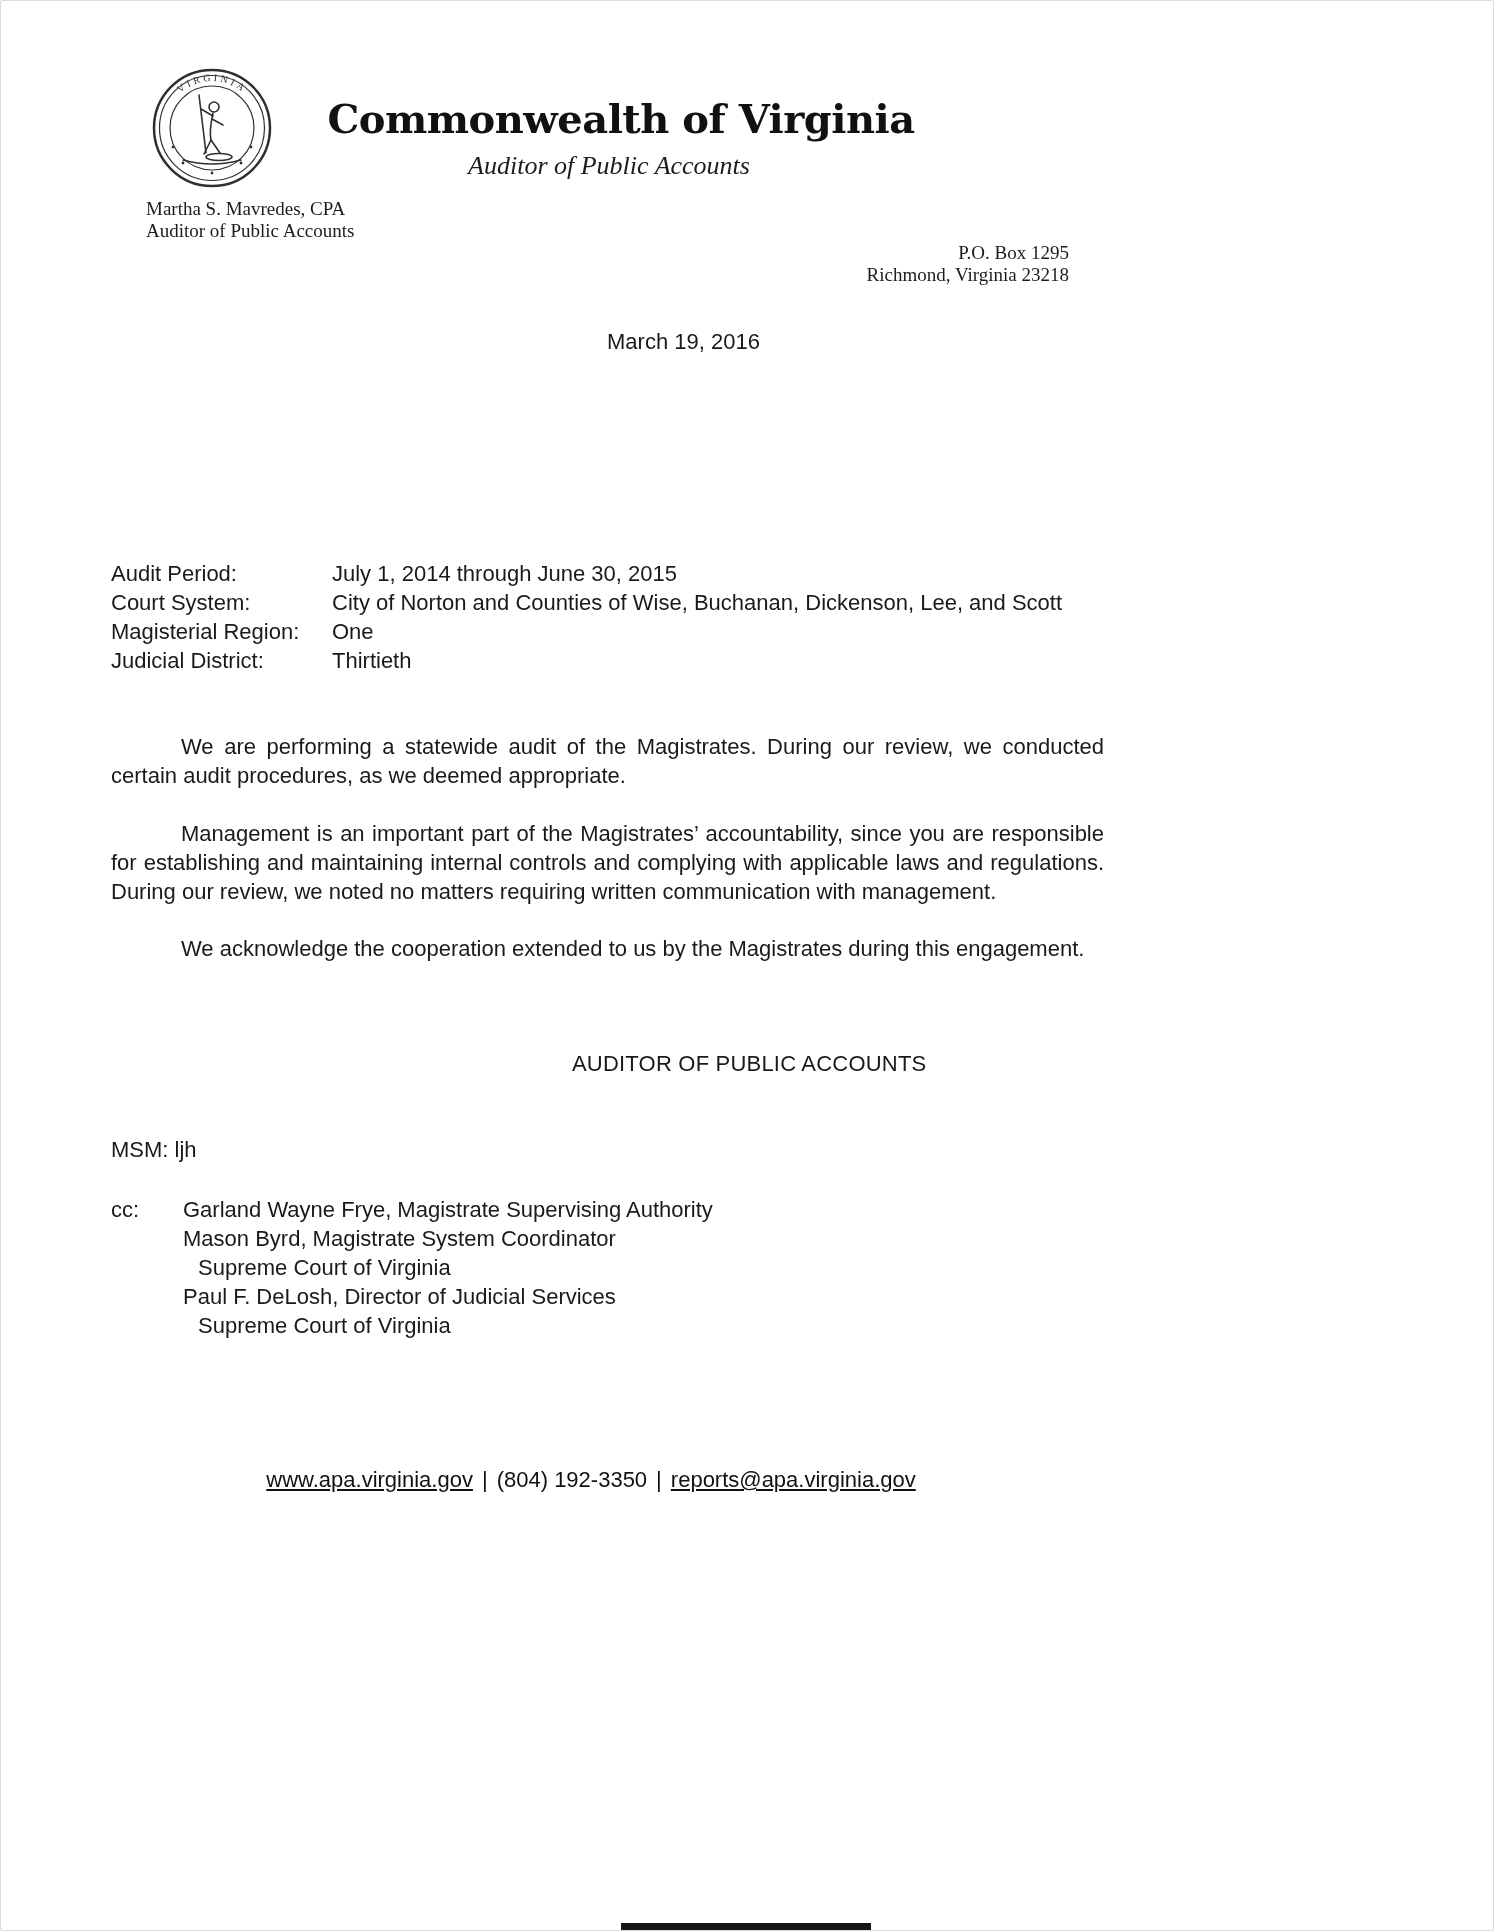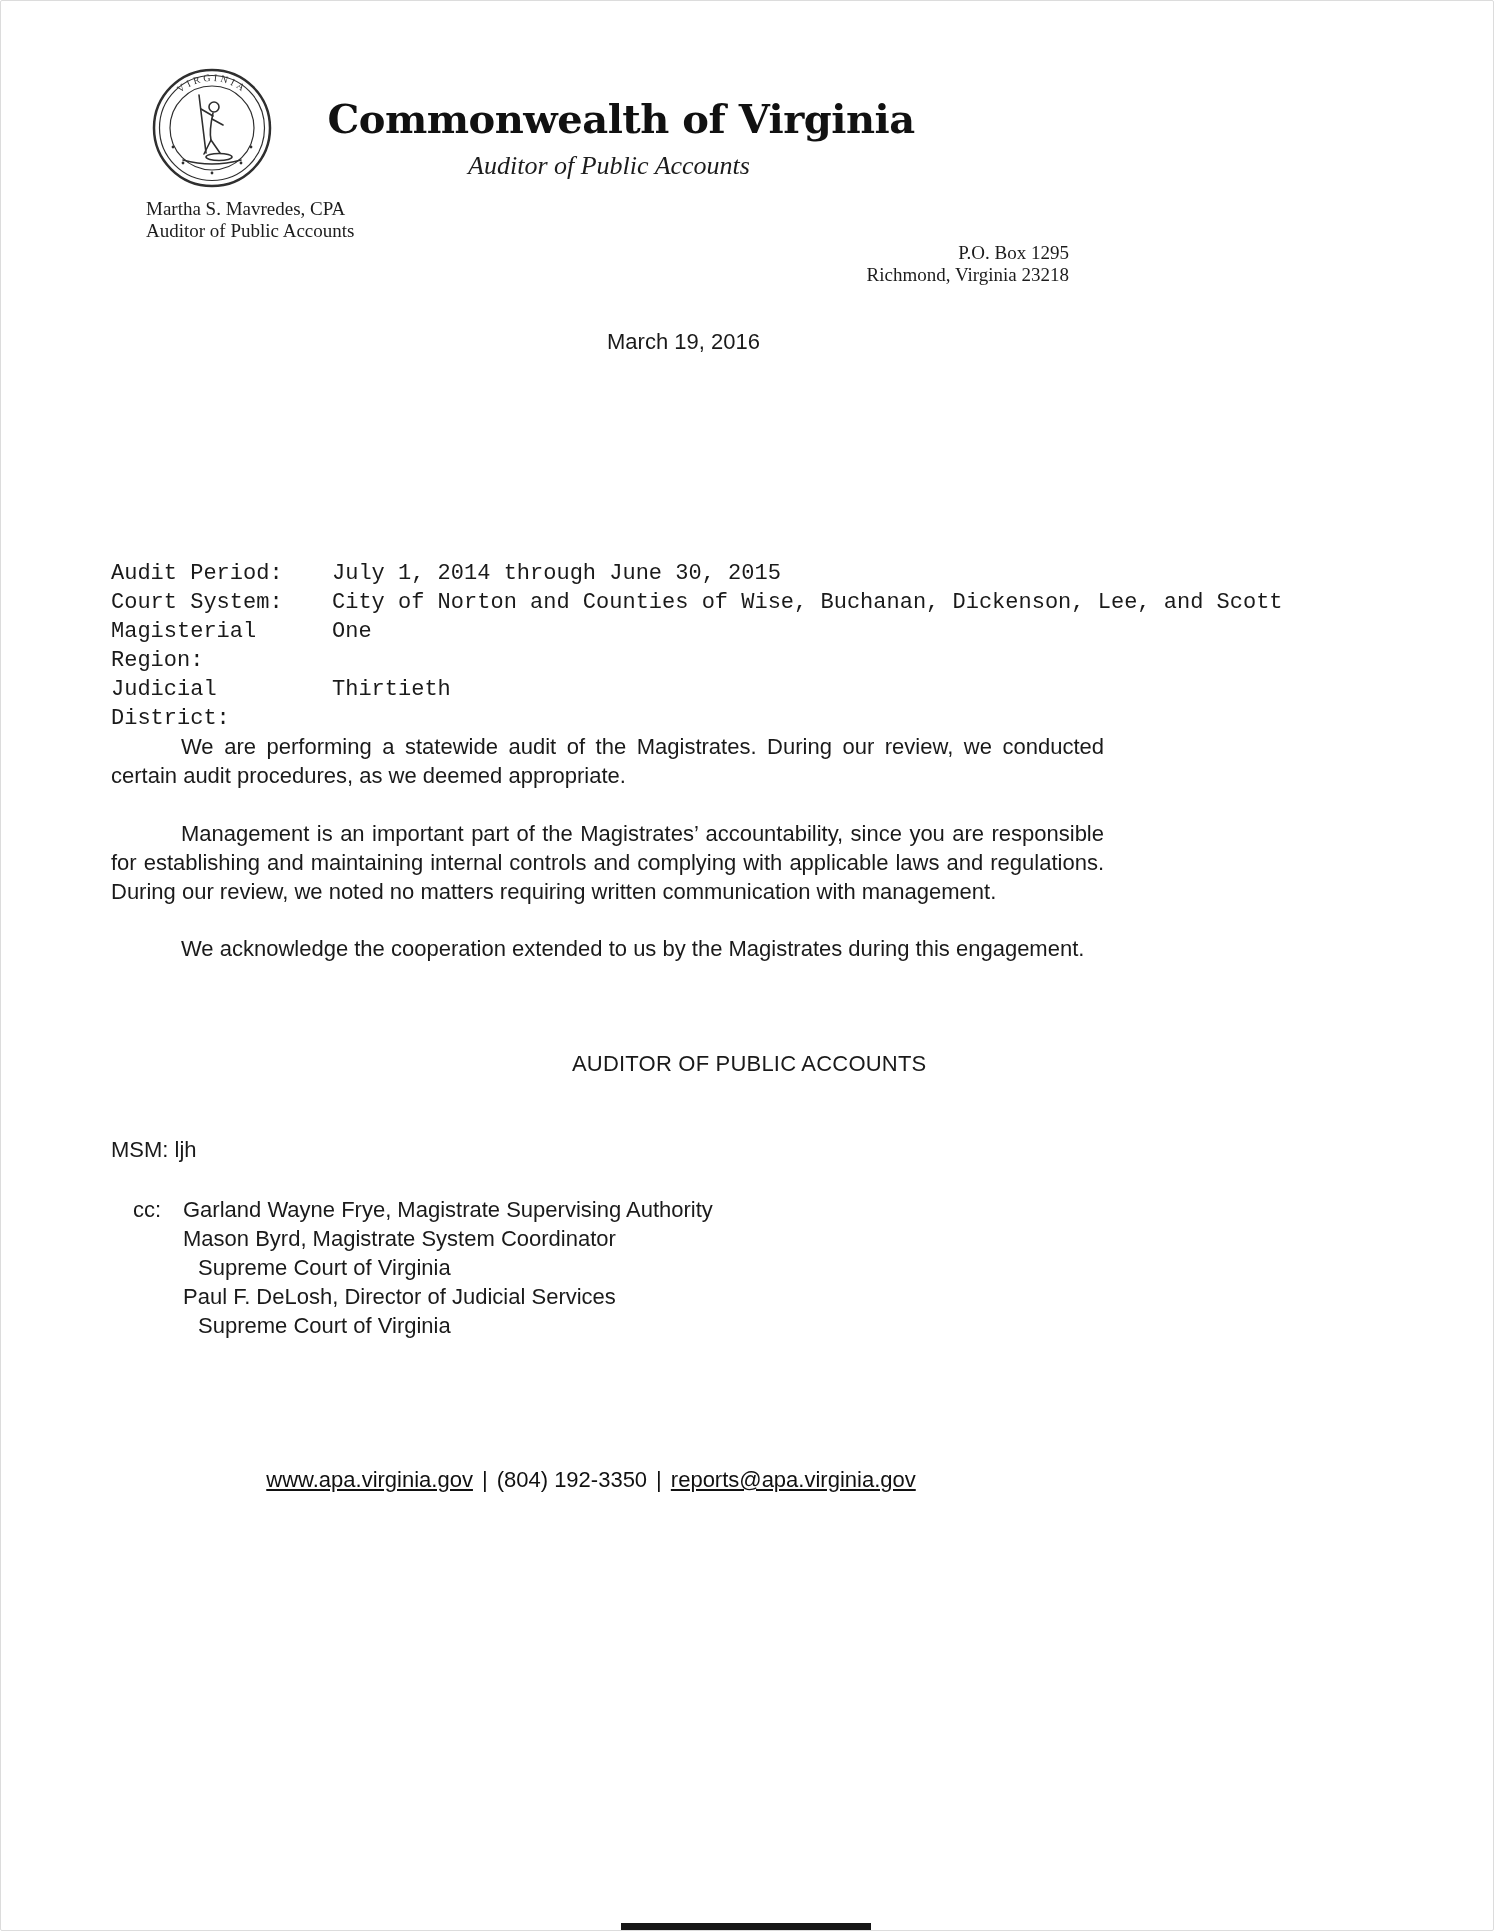--- a/index.html
+++ b/index.html
@@ -88,21 +88,21 @@
     font-size: 22px;
     line-height: 29px;
   }
   .details {
     position: absolute;
     left: 110px;
     top: 558px;
     font-size: 22px;
     line-height: 29px;
   }
-  .detail-row { display: flex; font-family: Liberation Mono, monospace; }
+  .detail-row { display: flex; }
   .detail-label { flex: 0 0 205px; }
   .detail-value { white-space: nowrap; margin-left: 16px; }
 
   .para {
     position: absolute;
     left: 110px;
     width: 993px;
     font-size: 22px;
     line-height: 29px;
     text-align: justify;
@@ -128,21 +128,21 @@
   }
 
   .cc-block {
     position: absolute;
     left: 110px;
     top: 1194px;
     font-size: 22px;
     line-height: 29px;
   }
   .cc-row { display: flex; }
-  .cc-label { flex: 0 0 72px; text-align: center; }
+  .cc-label { flex: 0 0 72px; }
   .cc-list { }
   .cc-item { white-space: nowrap; }
   .cc-item.indent { padding-left: 15px; }
 
   
   .footer {
     position: absolute;
     left: 590px;
     top: 1466px;
     transform: translateX(-50%);

